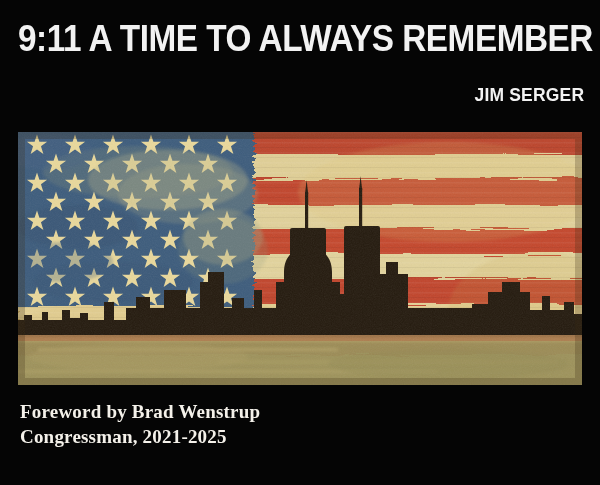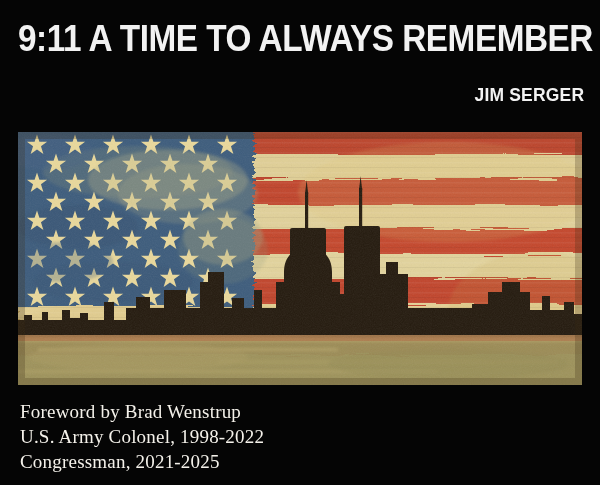--- a/index.html
+++ b/index.html
@@ -84,21 +84,21 @@
     background: #8d7a46;
   }
   .art svg { display: block; width: 100%; height: 100%; }
 
   
   .foreword {
     position: absolute;
     left: 20px;
     top: 399px;
     font-family: "Liberation Serif", "DejaVu Serif", serif;
-    font-weight: 400;
+    font-weight: 700;
     font-size: 19px;
     line-height: 25px;
     color: #f4f1ea;
     letter-spacing: 0.2px;
   }
   .foreword div { white-space: nowrap; }
 </style>
 </head>
 <body>
 
@@ -306,17 +306,16 @@
 
         <rect x="0" y="0" width="564" height="253" filter="url(#grit)" fill="#6b5a2e" opacity="0.45"></rect>
 
         <rect x="0" y="0" width="564" height="253" fill="none" stroke="#3a2d14" stroke-width="14" opacity="0.25"></rect>
       </g>
     </svg>
   </div>
 
   <div class="foreword">
     <div>Foreword by Brad Wenstrup</div>
-    <div>U.S. Army Colonel, 1998-2022</div>
     <div>Congressman, 2021-2025</div>
   </div>
 
 </div>
 
 </body></html>

